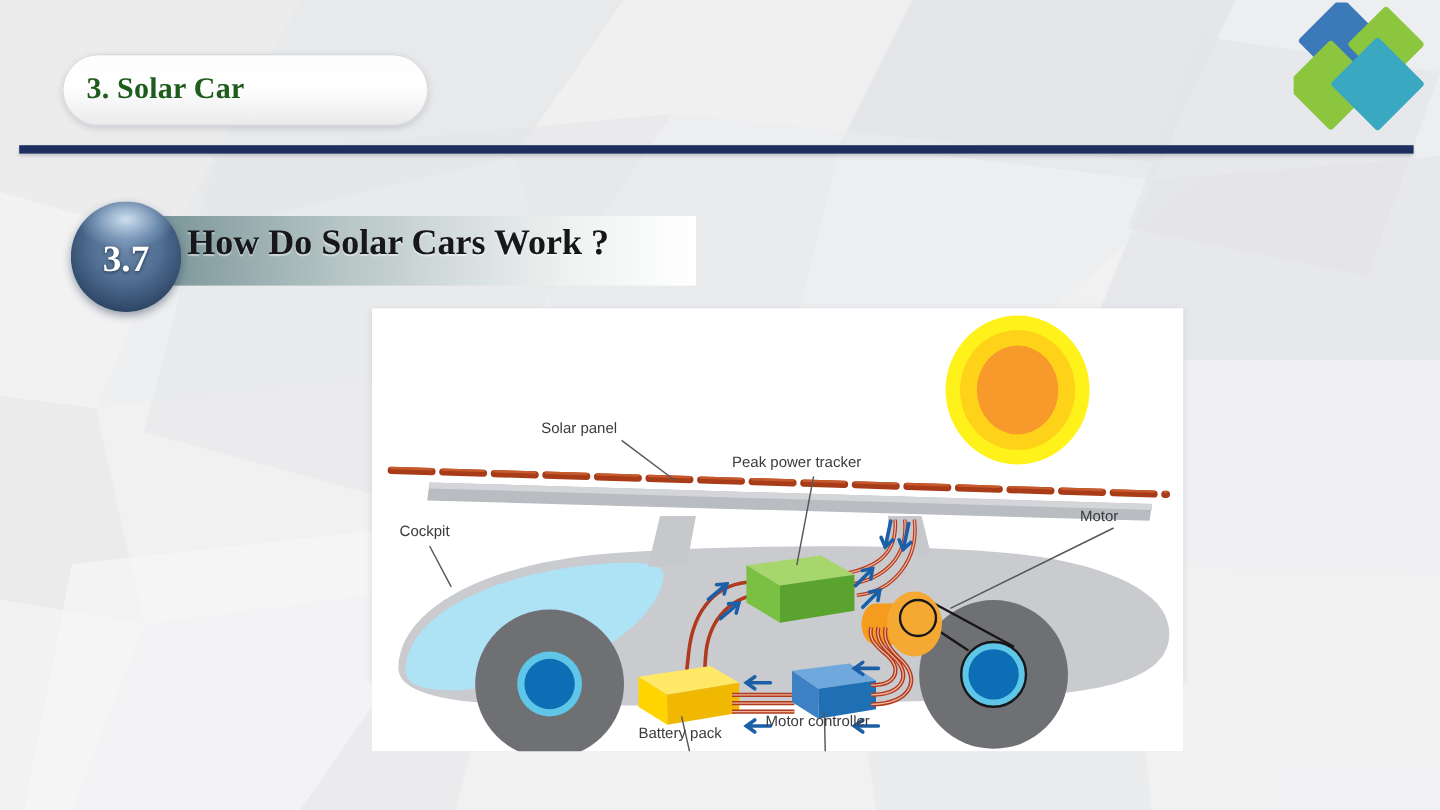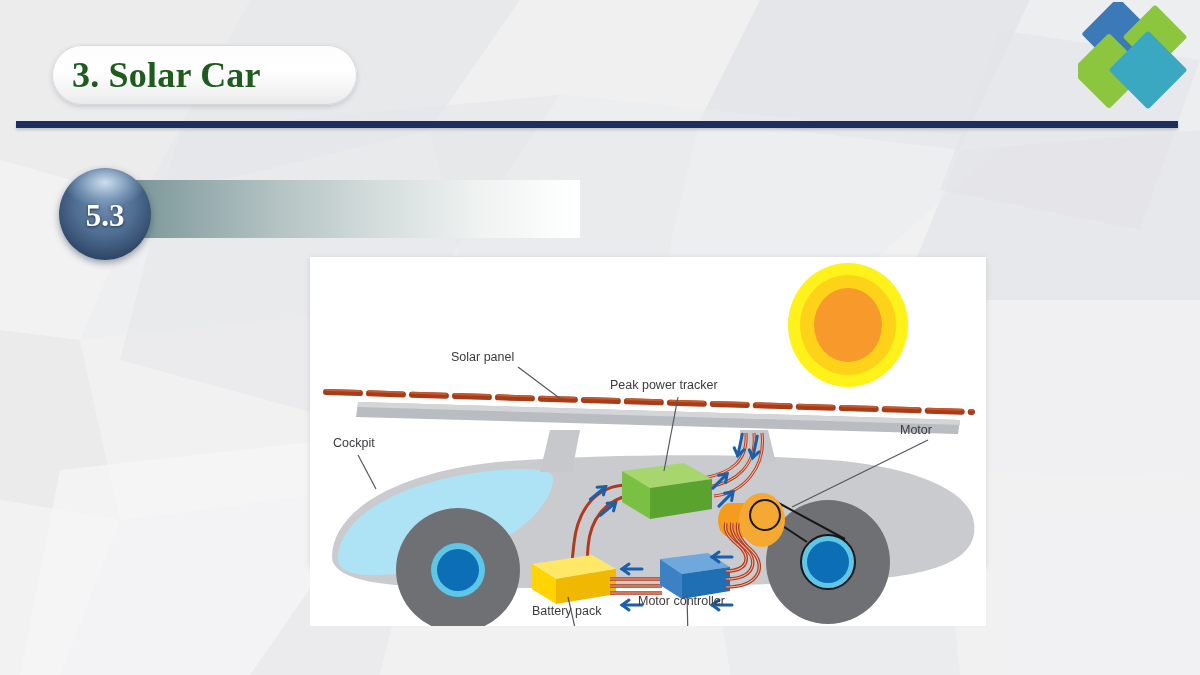--- a/index.html
+++ b/index.html
@@ -43,21 +43,21 @@
     border-radius: 30px;
     background: linear-gradient(180deg, #fdfdfd 0%, #ffffff 42%, #f3f3f3 78%, #e9e9ea 100%);
     box-shadow: 0 2px 5px rgba(120,125,135,0.30), 0 0 0 1px rgba(210,212,216,0.85) inset;
     display: flex;
     align-items: center;
   }
   #title-text {
     margin-left: 20px;
     font-family: "Liberation Serif", "DejaVu Serif", serif;
     font-weight: bold;
-    font-size: 36px;
+    font-size: 25px;
     color: #1d5c1d;
     letter-spacing: 0.2px;
     white-space: nowrap;
   }
 
   
   #navy-rule {
     position: absolute;
     left: 16px;
     top: 121px;
@@ -186,22 +186,23 @@
   </svg>
 
   <div id="title-pill">
     <span id="title-text">3. Solar Car</span>
   </div>
 
   <div id="navy-rule"></div>
 
   <div id="section-banner"></div>
   <div id="section-badge">
-    <span id="section-badge-label">5.3</span>
+    <span id="section-badge-label">3.7</span>
   </div>
+  <div id="section-title">How Do Solar Cars Work ?</div>
 
   <div id="diagram-panel">
     <svg id="diagram-svg" viewBox="0 0 676 369" aria-hidden="true">
 
       <rect x="0" y="0" width="676" height="369" fill="#ffffff"></rect>
 
       <g>
         <ellipse cx="538" cy="68" rx="60" ry="62" fill="#fff21a"></ellipse>
         <ellipse cx="538" cy="68" rx="48" ry="50" fill="#ffd21a"></ellipse>
         <ellipse cx="538" cy="68" rx="34" ry="37" fill="#f89a2b"></ellipse>

